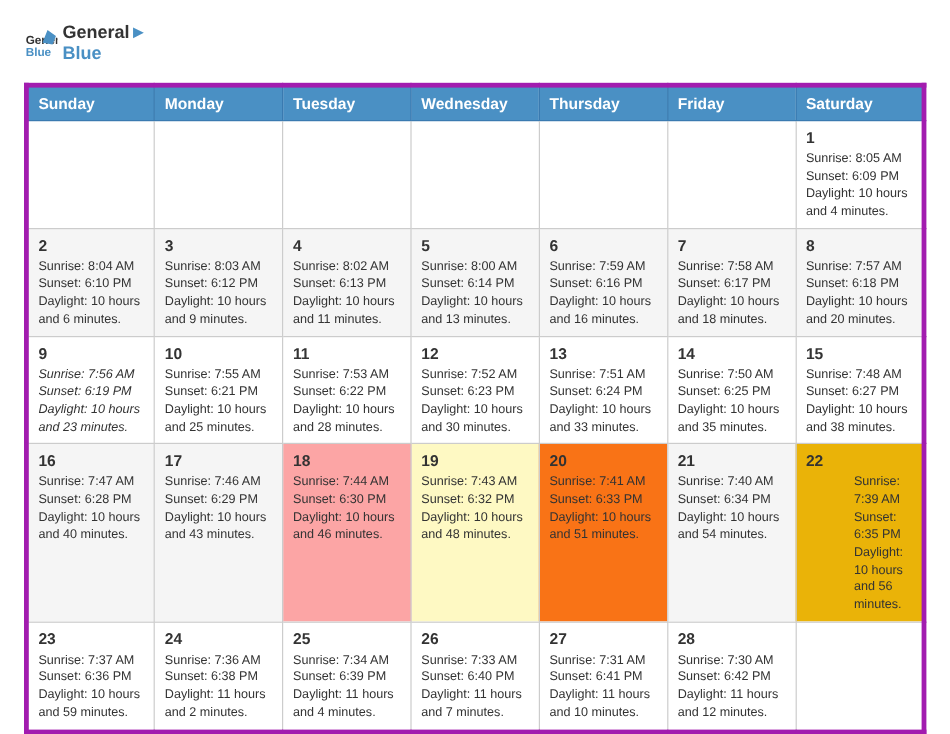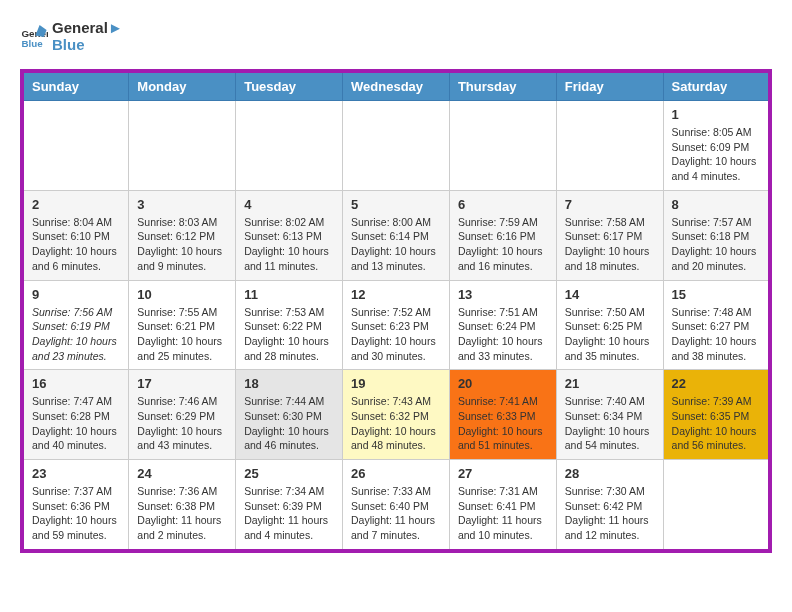--- a/index.html
+++ b/index.html
@@ -223,21 +223,21 @@
           <div class="day-info" style="white-space: pre-line;">Sunrise: 7:47 AM
 Sunset: 6:28 PM
 Daylight: 10 hours and 40 minutes.</div>
         </td>
         <td style="background-color: rgb(245, 245, 245);">
           <span class="day-num">17</span>
           <div class="day-info" style="white-space: pre-line;">Sunrise: 7:46 AM
 Sunset: 6:29 PM
 Daylight: 10 hours and 43 minutes.</div>
         </td>
-        <td style="background-color: #e5e5e5;">
+        <td style="background-color: #fca5a5;">
           <span class="day-num">18</span>
           <div class="day-info" style="white-space: pre-line;">Sunrise: 7:44 AM
 Sunset: 6:30 PM
 Daylight: 10 hours and 46 minutes.</div>
         </td>
         <td style="background-color: #fef9c3; margin-left: 41px;">
           <span class="day-num">19</span>
           <div class="day-info" style="white-space: pre-line;">Sunrise: 7:43 AM
 Sunset: 6:32 PM
 Daylight: 10 hours and 48 minutes.</div>
@@ -249,21 +249,21 @@
 Daylight: 10 hours and 51 minutes.</div>
         </td>
         <td style="background-color: rgb(245, 245, 245);">
           <span class="day-num">21</span>
           <div class="day-info" style="white-space: pre-line;">Sunrise: 7:40 AM
 Sunset: 6:34 PM
 Daylight: 10 hours and 54 minutes.</div>
         </td>
         <td style="background-color: #eab308;">
           <span class="day-num">22</span>
-          <div class="day-info" style="white-space: pre-line;">Sunrise: 7:39 AM
+          <div class="day-info" style="white-space: pre-line; margin-left: 40px;">Sunrise: 7:39 AM
 Sunset: 6:35 PM
 Daylight: 10 hours and 56 minutes.</div>
         </td>
       </tr>
       <tr>
         <td>
           <span class="day-num">23</span>
           <div class="day-info" style="white-space: pre-line;">Sunrise: 7:37 AM
 Sunset: 6:36 PM
 Daylight: 10 hours and 59 minutes.</div>

